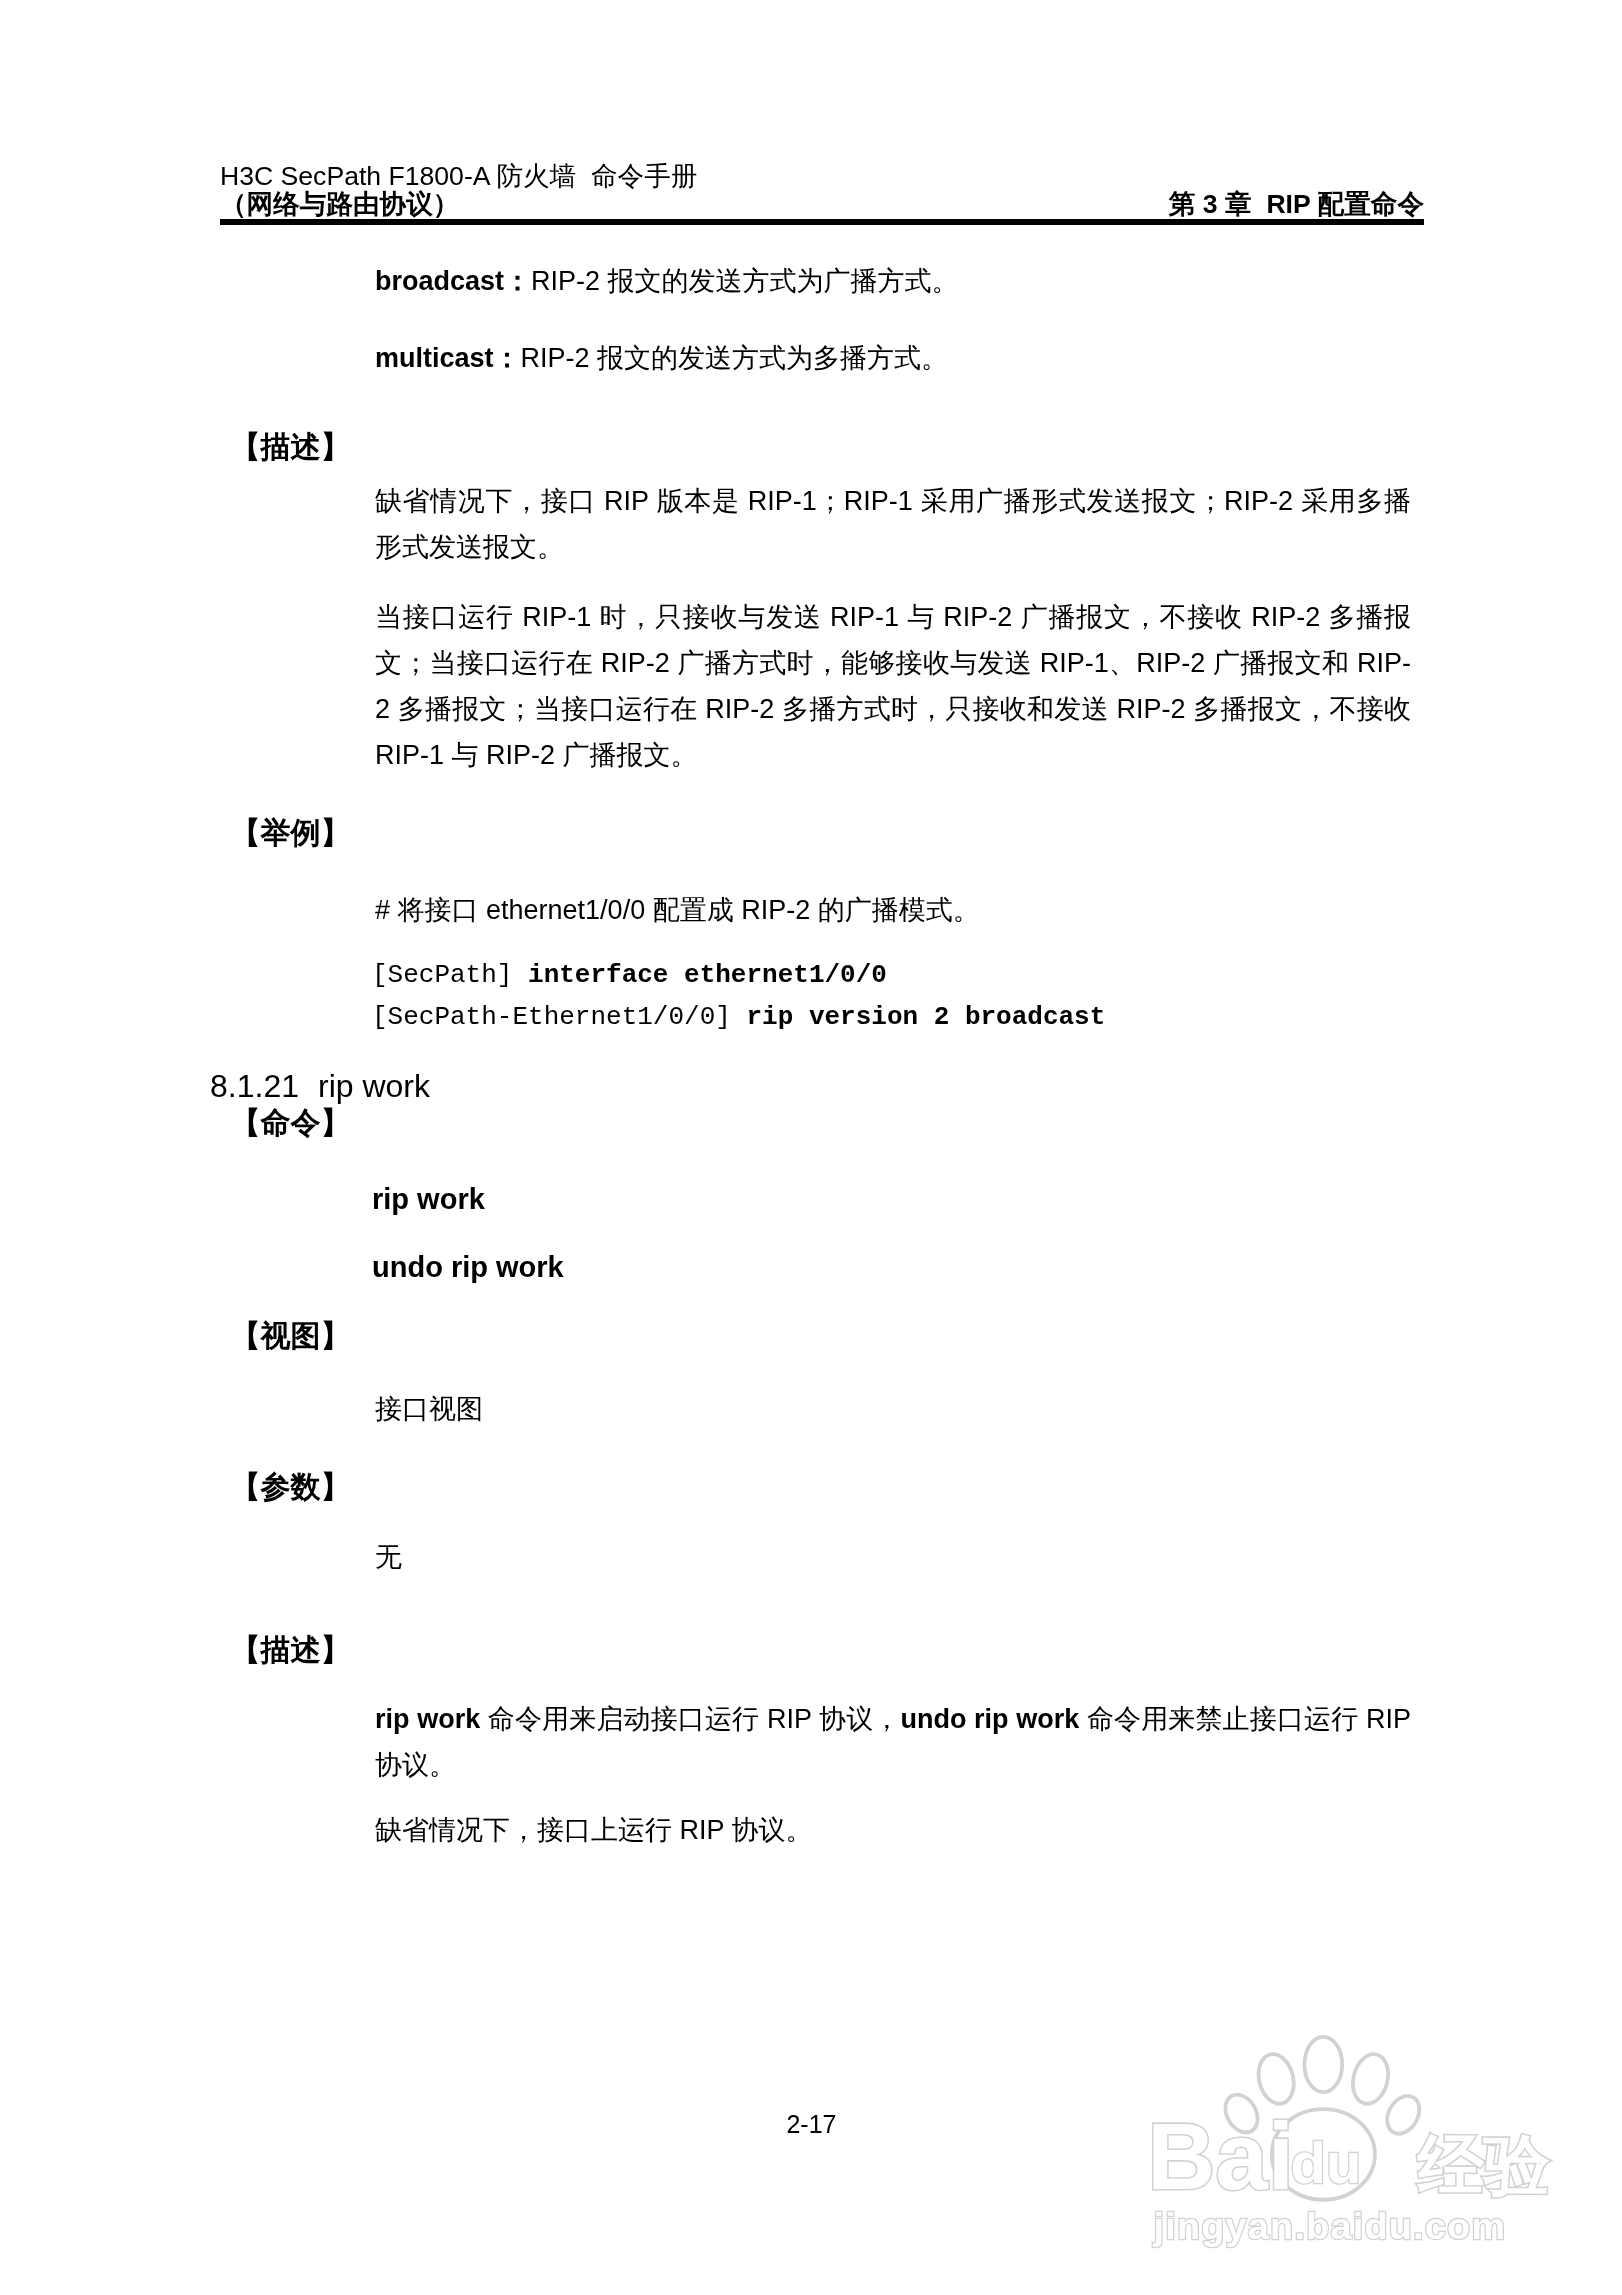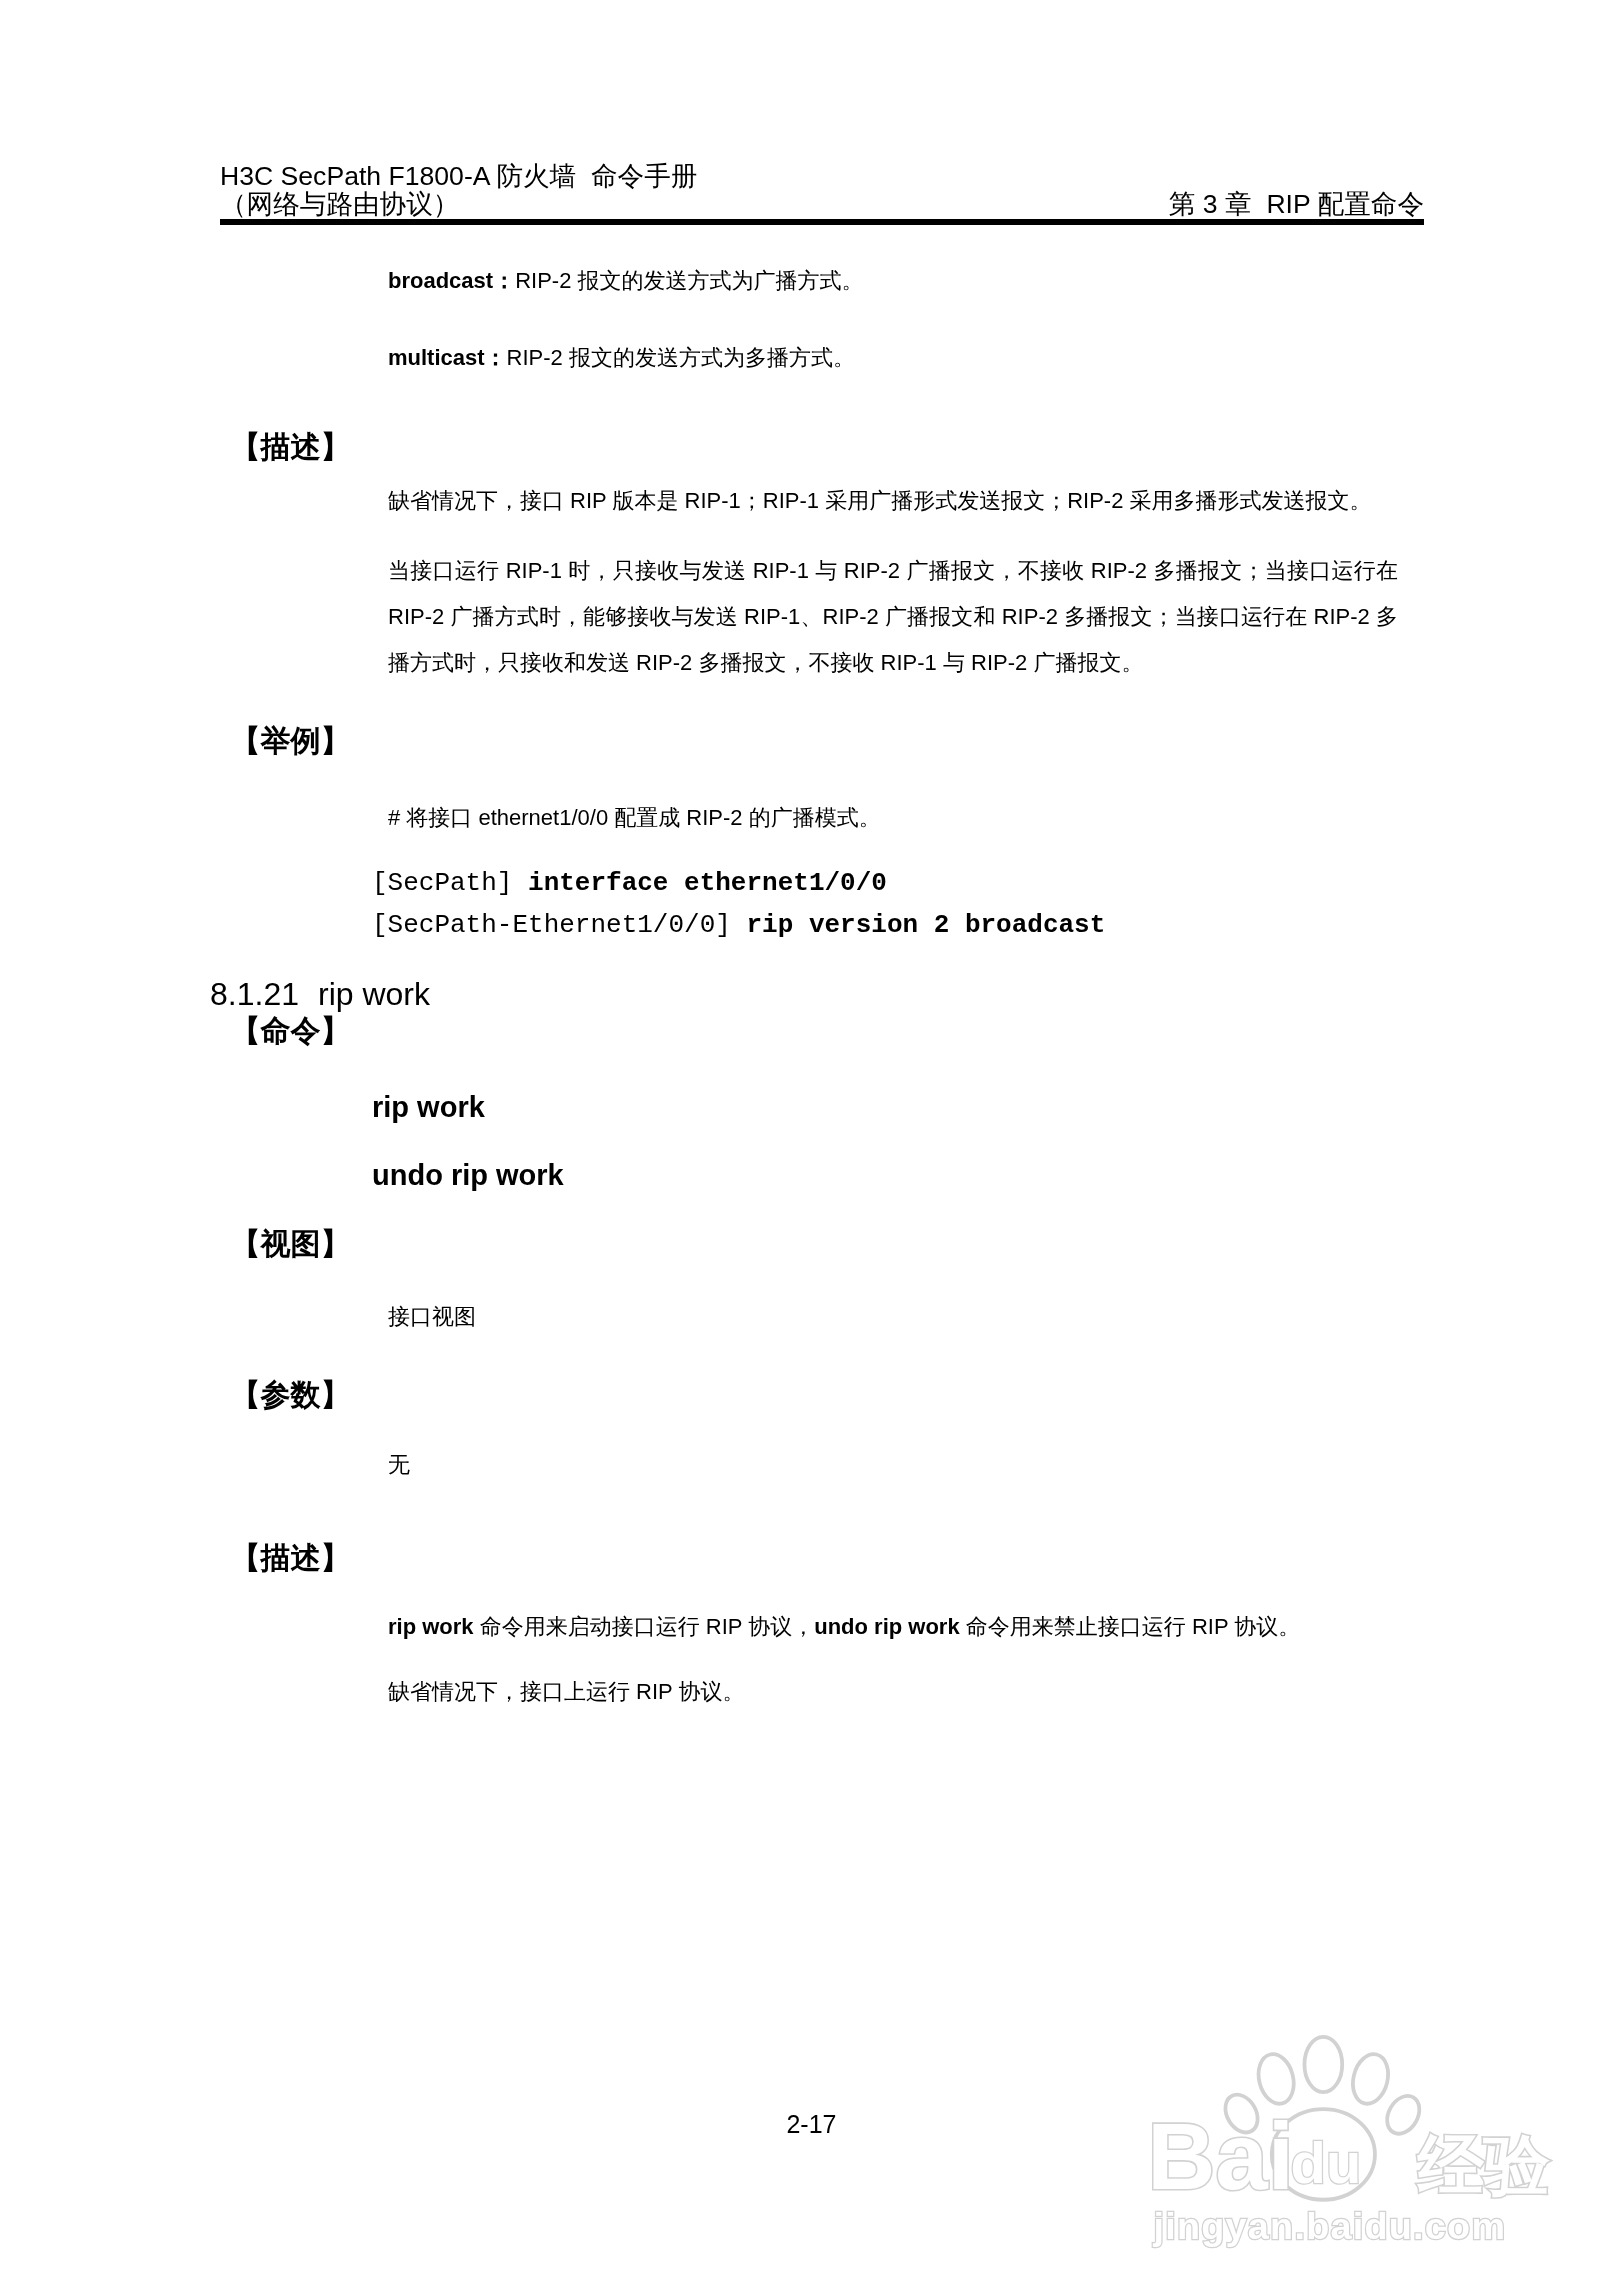--- a/index.html
+++ b/index.html
@@ -3,25 +3,25 @@
 <meta charset="utf-8">
 <style>
   html,body{margin:0;padding:0;}
   body{
     width:1623px;height:2295px;position:relative;background:#ffffff;color:#000;
     font-family:"Liberation Sans","DejaVu Sans",sans-serif;overflow:hidden;
   }
   
   .page-header{position:absolute;left:210px;top:161px;width:1204px;margin-left:10px;}
   .h-line1{font-size:26.6px;line-height:30px;white-space:pre;}
-  .h-line2{display:flex;justify-content:space-between;font-size:26.6px;line-height:27px;white-space:pre;}
+  .h-line2{display:flex;justify-content:space-between;font-size:26.6px;line-height:27px;white-space:pre;font-weight:bold;}
   .h-rule{height:5.5px;background:#000;margin-top:1.4px;}
   
   .content{position:absolute;left:210px;top:254px;width:1204px;}
-  .para{margin:16px;padding-left:162px;font-size:22px;line-height:46px;text-align:justify;}
+  .para{margin:3px;padding-left:162px;font-size:27px;line-height:46px;text-align:justify;}
   .single{text-align:left;}
   .label{margin:0 0 0 20.4px;font-size:30px;line-height:35px;font-weight:bold;}
   .bold{font-weight:bold;}
   .codeblock{margin:0;padding-left:162px;font-family:"Liberation Mono","DejaVu Sans Mono",monospace;font-size:26px;line-height:42px;}
   .code-cmd{font-weight:bold;}
   .section-title{margin:0;font-size:32px;line-height:38px;font-weight:normal;}
   .section-name{margin-left:19px;}
   .cmdline{margin:0;padding-left:162px;font-size:29px;line-height:34px;font-weight:bold;}
   
   .mt6{margin-top:4.1px;}   .mt20{margin-top:13.6px;}  .mt28{margin-top:19px;}

